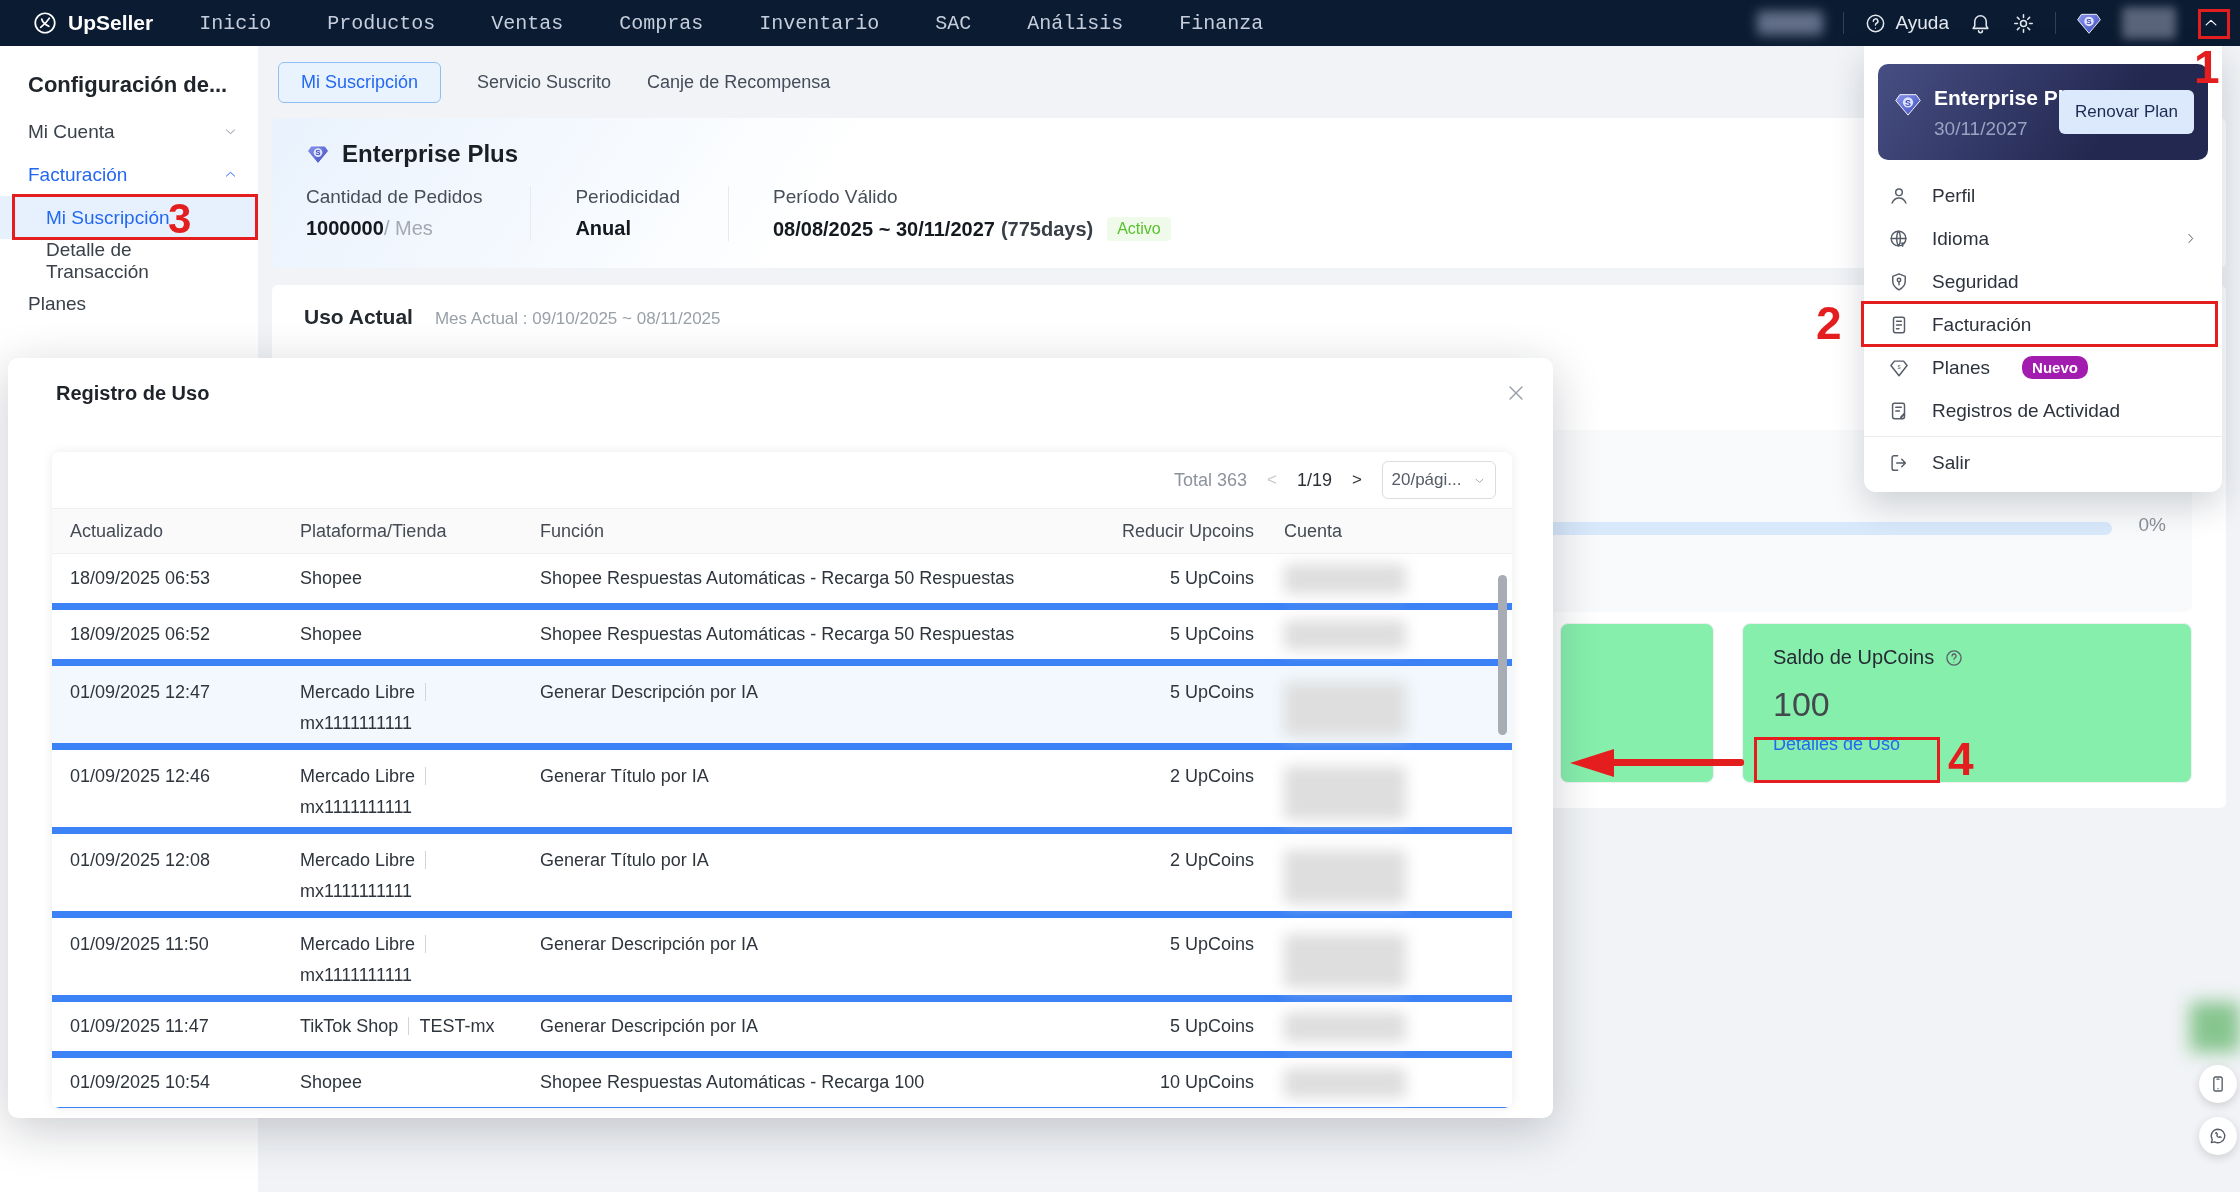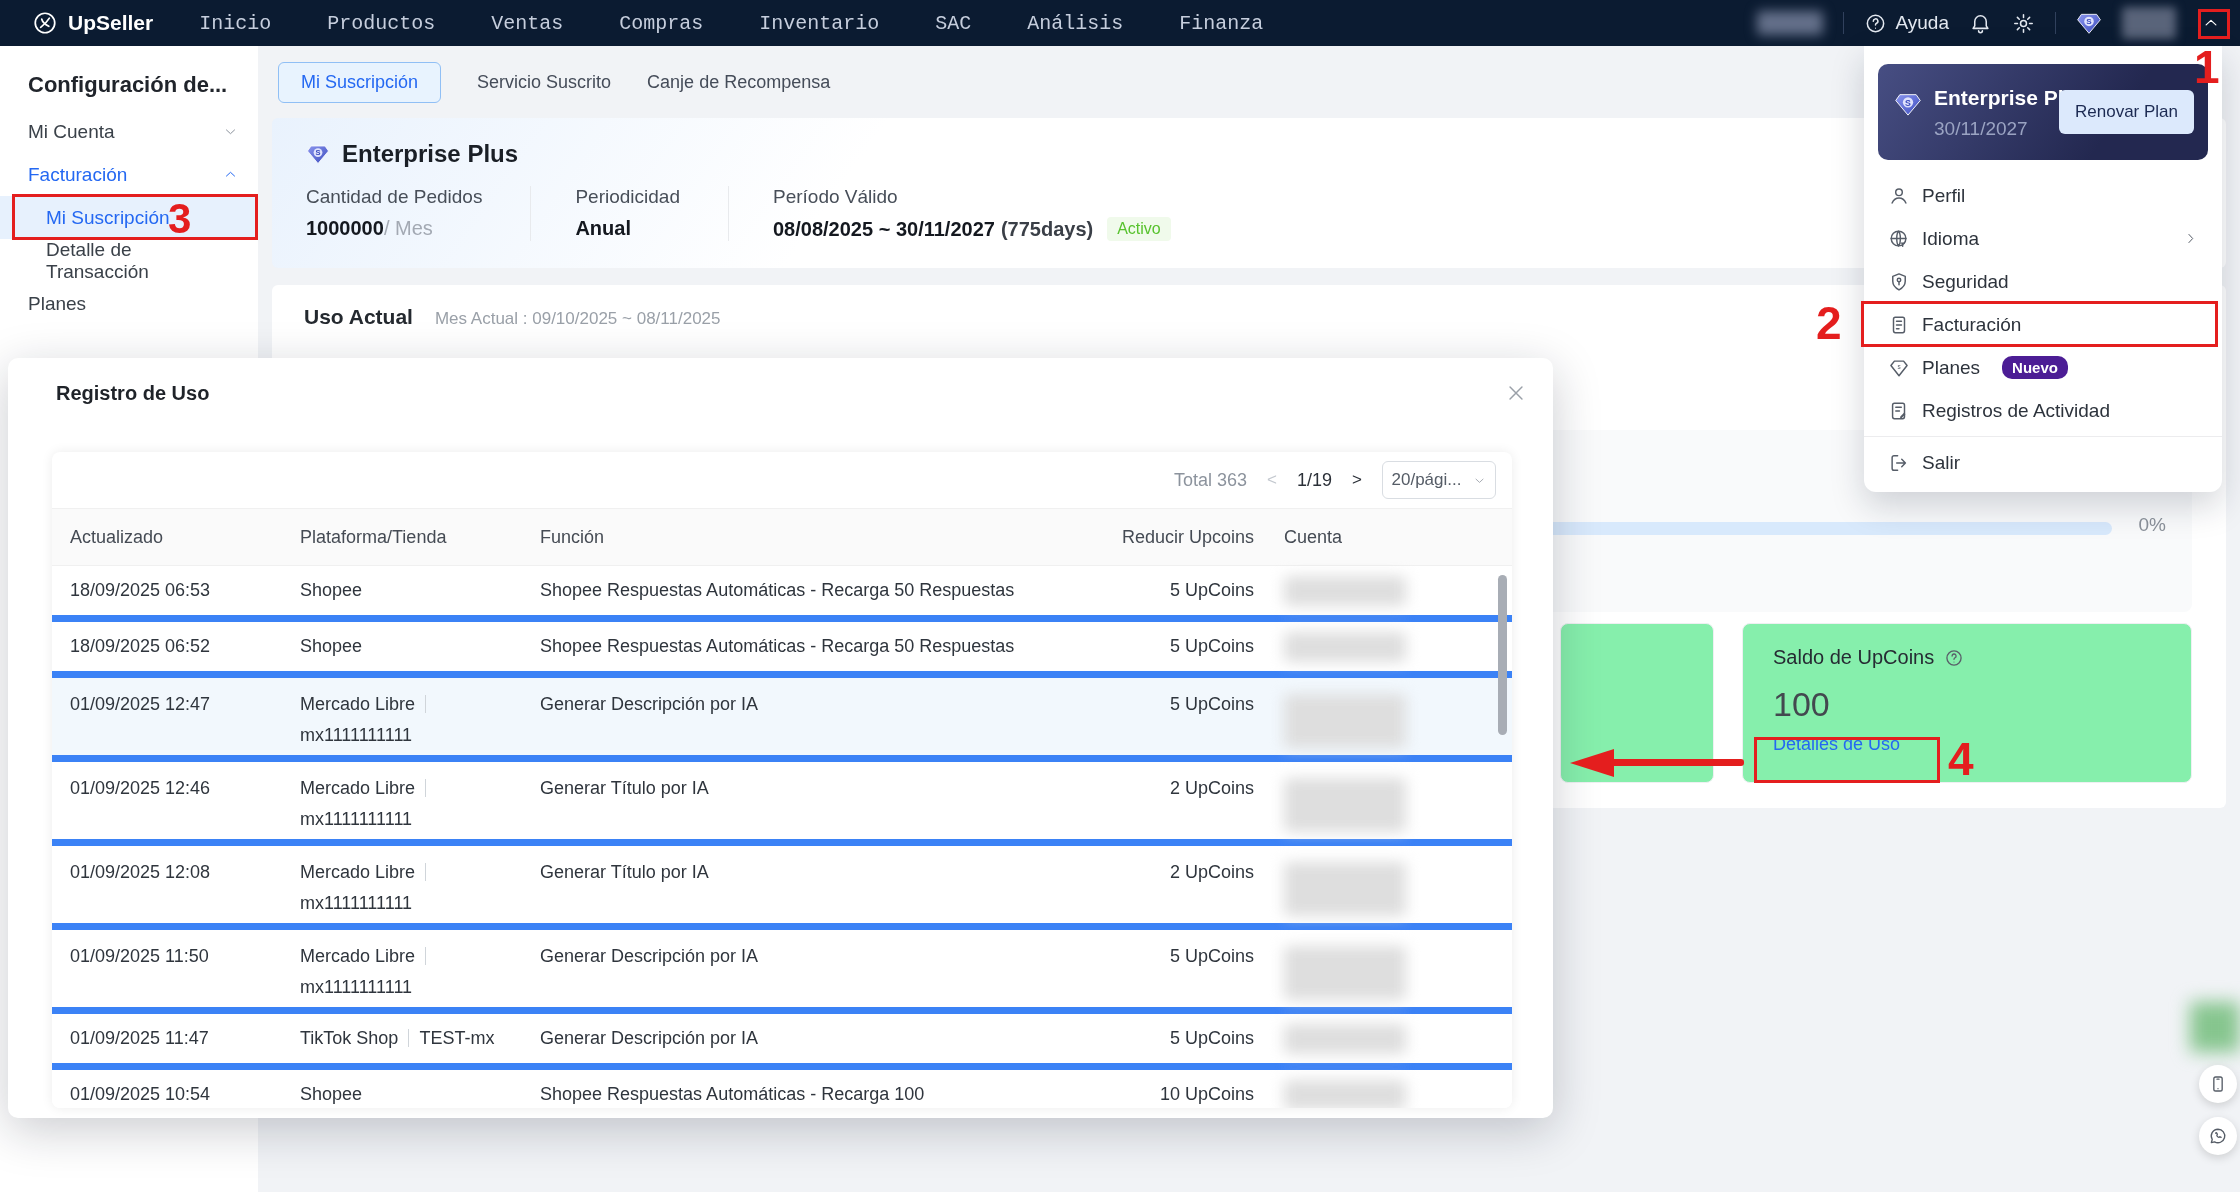--- a/index.html
+++ b/index.html
@@ -82,21 +82,21 @@
                  box-shadow:0 0 12px rgba(0,0,0,.08); overflow:hidden; }
   .pager { height:56px; display:flex; align-items:center; justify-content:flex-end; gap:20px; padding-right:16px; }
   .pg-total { font-size:18px; color:#8c939d; }
   .pg-prev { font-size:17px; color:#c3c8cf; cursor:default; }
   .pg-cur { font-size:18px; color:#2b3038; }
   .pg-next { font-size:17px; color:#2b3038; cursor:pointer; }
   .pg-size { width:114px; height:38px; border:1px solid #d9dde2; border-radius:6px; display:flex; align-items:center;
              justify-content:center; gap:12px; font-size:17px; color:#555c66; cursor:pointer; }
   .pg-size .ic { width:13px; height:13px; color:#9aa0a8; }
   .thead, .trow { display:grid; grid-template-columns:230px 240px 1fr 170px 240px; padding:0 18px; align-items:center; }
-  .thead { height:58px; background:#fafafa; border-top:1px solid #f0f0f0; border-bottom:1px solid #f0f0f0;
+  .thead { height:46px; background:#fafafa; border-top:1px solid #f0f0f0; border-bottom:1px solid #f0f0f0;
            font-size:18px; color:#454b54; }
   .trow { height:56px; border-bottom:7px solid #3b82f6; font-size:18px; color:#2f353d; background:#fff; }
   .trow.tall { height:84px; align-items:start; padding-top:16px; }
   .trow.hl { background:#f2f8fd; }
   .c-coins { text-align:right; }
   .c-cuenta { padding-left:30px; }
   .vsep { display:inline-block; width:1px; height:18px; background:#d0d5da; margin:0 10px; vertical-align:-3px; }
   .store-block { display:block; margin-top:10px; }
   .blob { width:122px; height:30px; background:#dedede; border-radius:4px; filter:blur(7px); }
   .tall .blob { height:54px; }
@@ -106,24 +106,24 @@
   .dropdown { position:absolute; left:1864px; top:46px; width:358px; height:446px; background:#fff;
               border-radius:0 0 12px 12px; box-shadow:0 14px 34px rgba(15,25,50,.18); z-index:70; }
   .plan-chip { position:absolute; left:14px; top:18px; width:330px; height:96px; border-radius:10px;
                background:linear-gradient(125deg,#474e83 0%,#232850 70%); color:#fff; }
   .plan-chip .ic { position:absolute; left:16px; top:26px; width:28px; height:28px; }
   .chip-name { position:absolute; left:56px; top:22px; font-size:21px; font-weight:bold; }
   .chip-date { position:absolute; left:56px; top:54px; font-size:19px; color:#9aa3c2; }
   .chip-btn { position:absolute; right:14px; top:26px; height:44px; padding:0 16px; background:#dce9fc; color:#1c2a52;
               border-radius:6px; font-size:17px; line-height:44px; cursor:pointer; }
   .menu { position:absolute; left:0; top:128px; width:100%; }
-  .menu-item { height:43px; display:flex; align-items:center; padding:0 24px; gap:12px; font-size:19px; color:#2d333c; cursor:pointer; }
+  .menu-item { height:43px; display:flex; align-items:center; padding:0 24px; gap:22px; font-size:19px; color:#2d333c; cursor:pointer; }
   .menu-item .ic { color:#565d68; }
   .mi-chev { margin-left:auto; width:15px!important; height:15px!important; color:#b7bcc4; }
-  .badge-nuevo { background:#4c1d95; color:#fff; font-size:15px; font-weight:bold; padding:3px 10px; border-radius:10px; margin-left:10px; }
+  .badge-nuevo { background:#a21caf; color:#fff; font-size:15px; font-weight:bold; padding:3px 10px; border-radius:10px; margin-left:10px; }
   .menu-divider { height:1px; background:#ececee; margin:4px 0; }
 
   
   .float-green { position:absolute; left:2190px; top:1002px; width:50px; height:50px; background:#86c58e; filter:blur(9px); z-index:40; }
   .float-btn { position:absolute; left:2199px; width:38px; height:38px; border-radius:50%; background:#fff;
                box-shadow:0 3px 10px rgba(0,0,0,.15); display:flex; align-items:center; justify-content:center; color:#555c66; z-index:40; cursor:pointer; }
   .float-btn .ic { width:20px; height:20px; }
   #fb-phone { top:1065px; } #fb-wa { top:1117px; }
 
   

